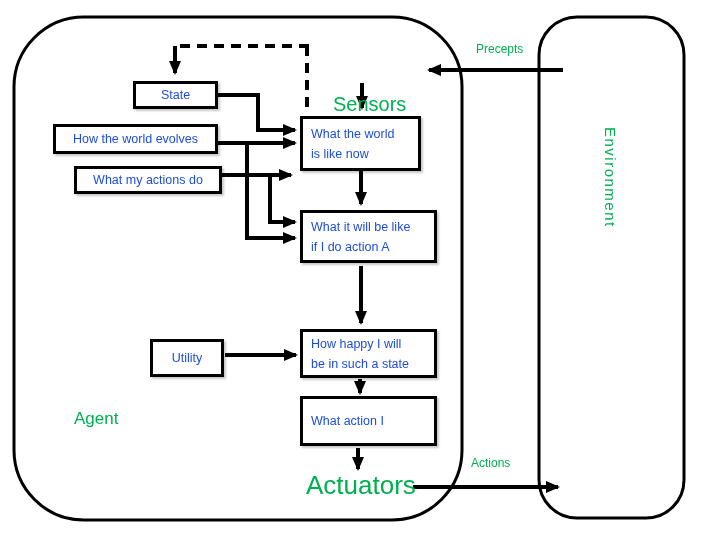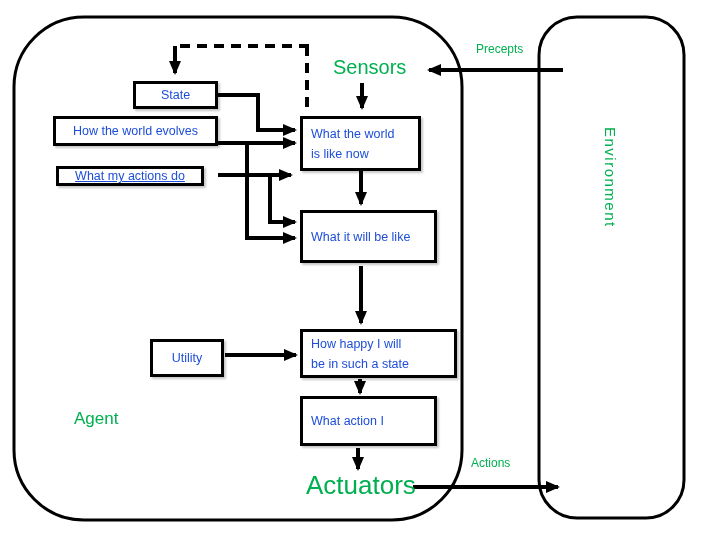--- a/index.html
+++ b/index.html
@@ -31,21 +31,21 @@
     justify-content:center;
     text-align:left;
     padding-left:8px;
     line-height:20px;
   }
   .lbl{
     position:absolute;
     color:#00B050;
     white-space:nowrap;
   }
-  .lbl.big{font-size:20px;}
+  .lbl.big{font-size:20px;margin-top:37px;}
   .lbl.bigger{font-size:26px;}
   .lbl.med{font-size:17px;}
   .lbl.small{font-size:12px;}
   .lbl.vertical{
     writing-mode:vertical-rl;
     font-size:15px;
     letter-spacing:1.5px;
   }
 </style>
 </head>
@@ -92,42 +92,43 @@
 
     <path d="M307,107 L307,46" stroke="#000" stroke-width="4" fill="none" stroke-dasharray="10 7"></path>
     <path d="M309,46 L173,46" stroke="#000" stroke-width="4" fill="none" stroke-dasharray="10 7"></path>
     <path d="M175,46 L175,73" stroke="#000" stroke-width="4" fill="none" marker-end="url(#ah)"></path>
   </svg>
 
   <div class="dbox" style="left:133px;top:81px;width:85px;height:28px;">
     <span>State</span>
   </div>
 
-  <div class="dbox" style="left:53px;top:116px;width:165px;height:30px;">
+  <div class="dbox" style="left:53px;top:124px;width:165px;height:30px;">
     <span>How the world evolves</span>
   </div>
 
-  <div class="dbox" style="left:56px;top:166px;width:148px;height:20px;text-decoration:underline;">
+  <div class="dbox" style="left:74px;top:166px;width:148px;height:28px;">
     <span>What my actions do</span>
   </div>
 
   <div class="dbox" style="left:150px;top:339px;width:74px;height:38px;">
     <span>Utility</span>
   </div>
 
   <div class="dbox multi" style="left:300px;top:116px;width:121px;height:55px;">
     <span>What the world</span>
     <span>is like now</span>
   </div>
 
   <div class="dbox multi" style="left:300px;top:210px;width:137px;height:53px;">
     <span>What it will be like</span>
+    <span>if I do action A</span>
   </div>
 
-  <div class="dbox multi" style="left:300px;top:329px;width:157px;height:49px;">
+  <div class="dbox multi" style="left:300px;top:329px;width:137px;height:49px;">
     <span>How happy I will</span>
     <span>be in such a state</span>
   </div>
 
   <div class="dbox multi" style="left:300px;top:396px;width:137px;height:50px;">
     <span>What action I</span>
   </div>
 
   <div class="lbl big" style="left:333px;top:56px;">Sensors</div>
 

